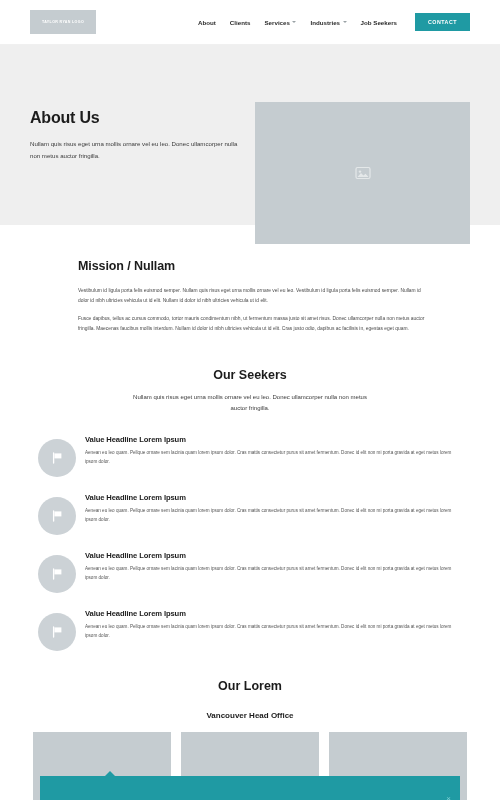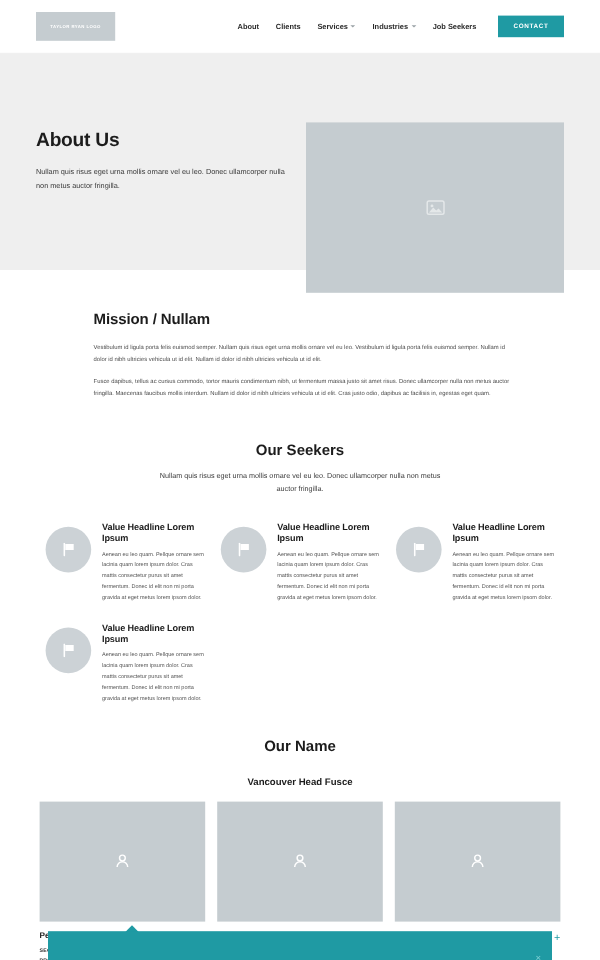--- a/index.html
+++ b/index.html
@@ -88,21 +88,21 @@
   .values { padding: 26px 0 0; text-align: center; }
   .values h2 {
     font-size: 12.5px; font-weight: 700; color: #1c1c1c;
     margin-bottom: 10px;
   }
   .values-sub {
     font-size: 6px; line-height: 1.75; color: #3a3a3a;
     width: 245px; margin: 0 auto 22px;
   }
   .value-grid {
-    display: grid; grid-template-columns: 1fr 1fr 1fr;
+    display: grid; grid-template-columns: 1fr;
     gap: 16px 14px;
     padding: 0 38px; text-align: left;
   }
   .value-card { display: flex; gap: 9px; align-items: flex-start; }
   .value-circle {
     width: 38px; height: 38px; border-radius: 50%;
     background: #ccd2d6; flex: none;
     display: flex; align-items: center; justify-content: center;
     margin-top: 4px;
   }
@@ -271,22 +271,22 @@
         <div class="value-body">
           <div class="value-head">Value Headline Lorem Ipsum</div>
           <div class="value-text">Aenean eu leo quam. Pellque ornare sem lacinia quam lorem ipsum dolor. Cras mattis consectetur purus sit amet fermentum. Donec id elit non mi porta gravida at eget metus lorem ipsom dolor.</div>
         </div>
       </div>
 
     </div>
   </div>
 
   <div class="team">
-    <h2>Our Name</h2>
-    <h3>Vancouver Head Fusce</h3>
+    <h2>Our Lorem</h2>
+    <h3>Vancouver Head Office</h3>
     <div class="team-grid">
 
       <div>
         <div class="team-photo">
           <svg width="12" height="13" viewBox="0 0 12 13">
             <circle cx="6" cy="4" r="2.4" fill="none" stroke="#ffffff" stroke-width="1.2"></circle>
             <path d="M1.6 11.5 a4.4 4.4 0 0 1 8.8 0" fill="none" stroke="#ffffff" stroke-width="1.2"></path>
           </svg>
         </div>
         <div class="team-row">

